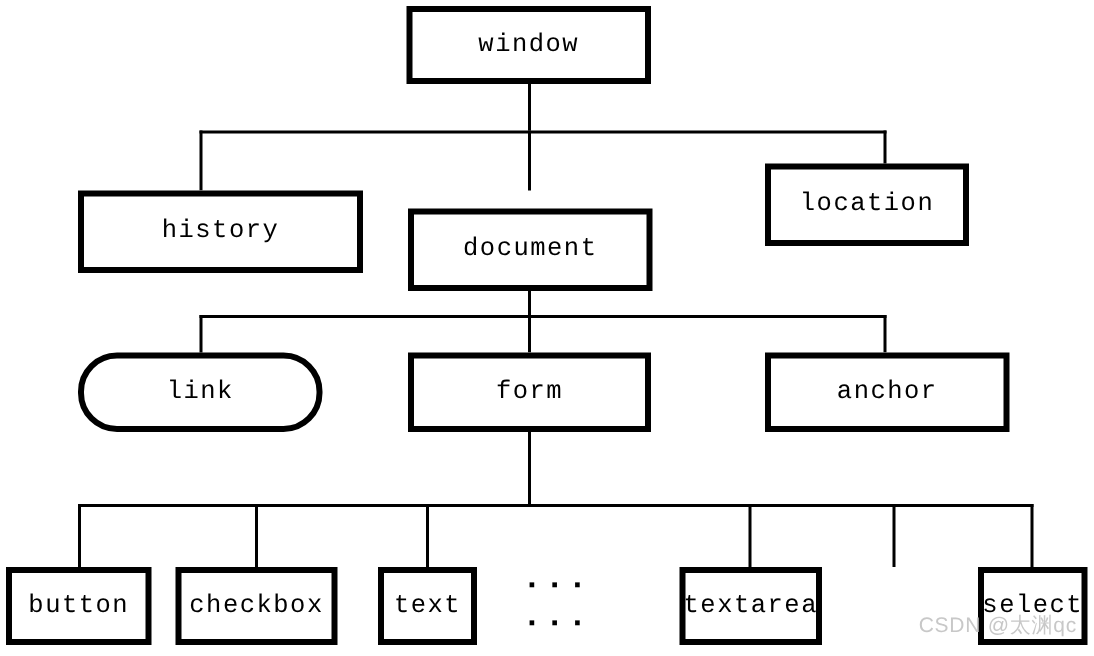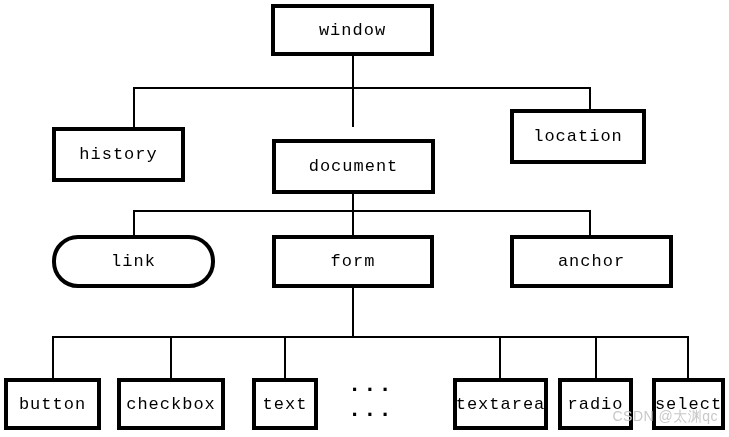--- a/index.html
+++ b/index.html
@@ -46,21 +46,21 @@
     top: 408px;
     font-family: "Liberation Sans", "DejaVu Sans", sans-serif;
     font-size: 14px;
     letter-spacing: 0.5px;
     z-index: 3;
     pointer-events: none;
   }
 
   
   .n-window   { left:271px; top:4px;   width:163px; height:52px; }
-  .n-history  { left:52px;  top:127px; width:133px; height:55px; }
+  .n-history  { left:52px;  top:127px; width:190px; height:55px; }
   .n-document { left:272px; top:127px; width:163px; height:55px;margin-top:12px; }
   .n-location { left:510px; top:109px; width:136px; height:55px;text-align:right; }
   .n-link     { left:52px;  top:235px; width:163px; height:53px; }
   .n-form     { left:272px; top:235px; width:162px; height:53px; }
   .n-anchor   { left:510px; top:235px; width:163px; height:53px; }
   .n-button   { left:4px;   top:378px; width:97px;  height:52px; }
   .n-checkbox { left:117px; top:378px; width:108px; height:52px; }
   .n-text     { left:252px; top:378px; width:66px;  height:52px; }
   .n-textarea { left:453px; top:378px; width:95px;  height:52px; }
   .n-radio    { left:558px; top:378px; width:75px;  height:52px; }
@@ -123,18 +123,17 @@
   <div class="line d3-text" style="background: rgb(0, 0, 0);"></div>
   <div class="line d3-textarea" style="background: rgb(0, 0, 0);"></div>
   <div class="line d3-radio" style="background: rgb(0, 0, 0);"></div>
   <div class="line d3-select" style="background: rgb(0, 0, 0);"></div>
 
   <div class="node n-button" style="border-color: rgb(0, 0, 0); color: rgb(0, 0, 0);">button</div>
   <div class="node n-checkbox" style="border-color: rgb(0, 0, 0); color: rgb(0, 0, 0);">checkbox</div>
   <div class="node n-text" style="border-color: rgb(0, 0, 0); color: rgb(0, 0, 0);">text</div>
   <div class="ellipsis dots">··· ···</div>
   <div class="node n-textarea" style="border-color: rgb(0, 0, 0); color: rgb(0, 0, 0);">textarea</div>
-  <div class="node n-radio" style="border-color: rgb(0, 0, 0); color: rgb(0, 0, 0);">radio</div>
   <div class="node n-select" style="border-color: rgb(0, 0, 0); color: rgb(0, 0, 0);">select</div>
 
   <div class="watermark" style="color: rgb(200, 200, 200);">CSDN @太渊qc</div>
 
 </div>
 
 </body></html>

